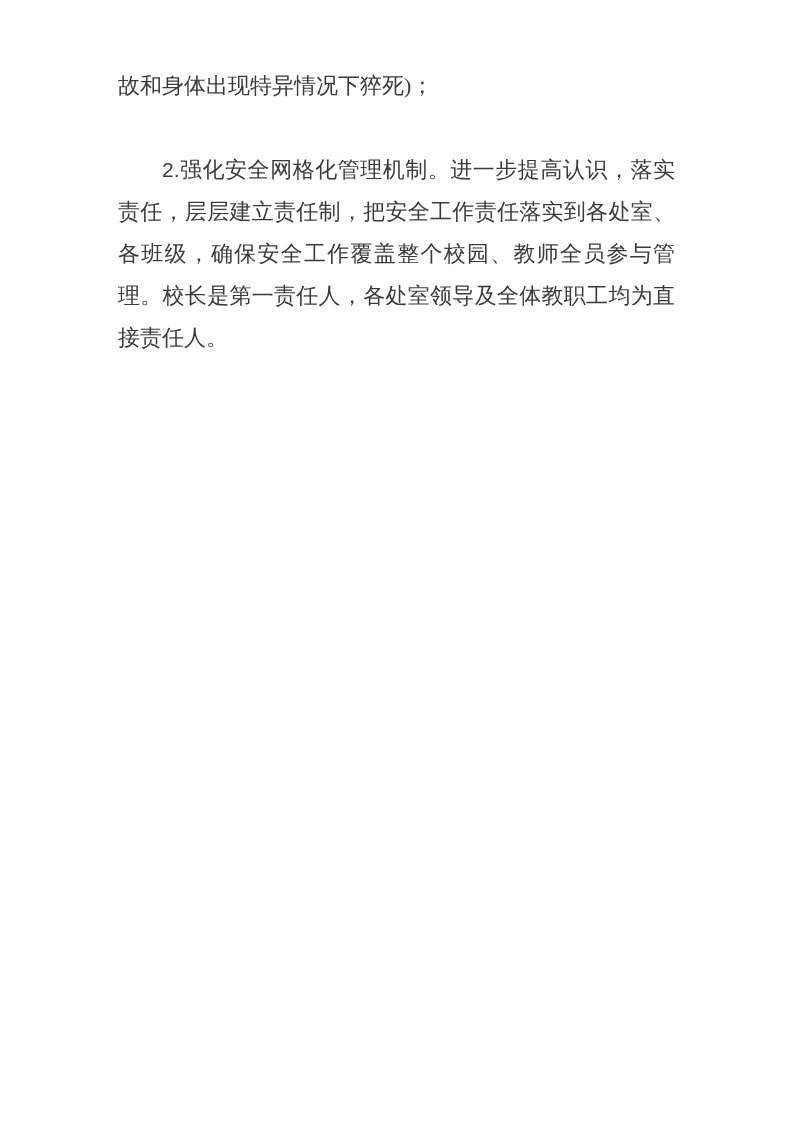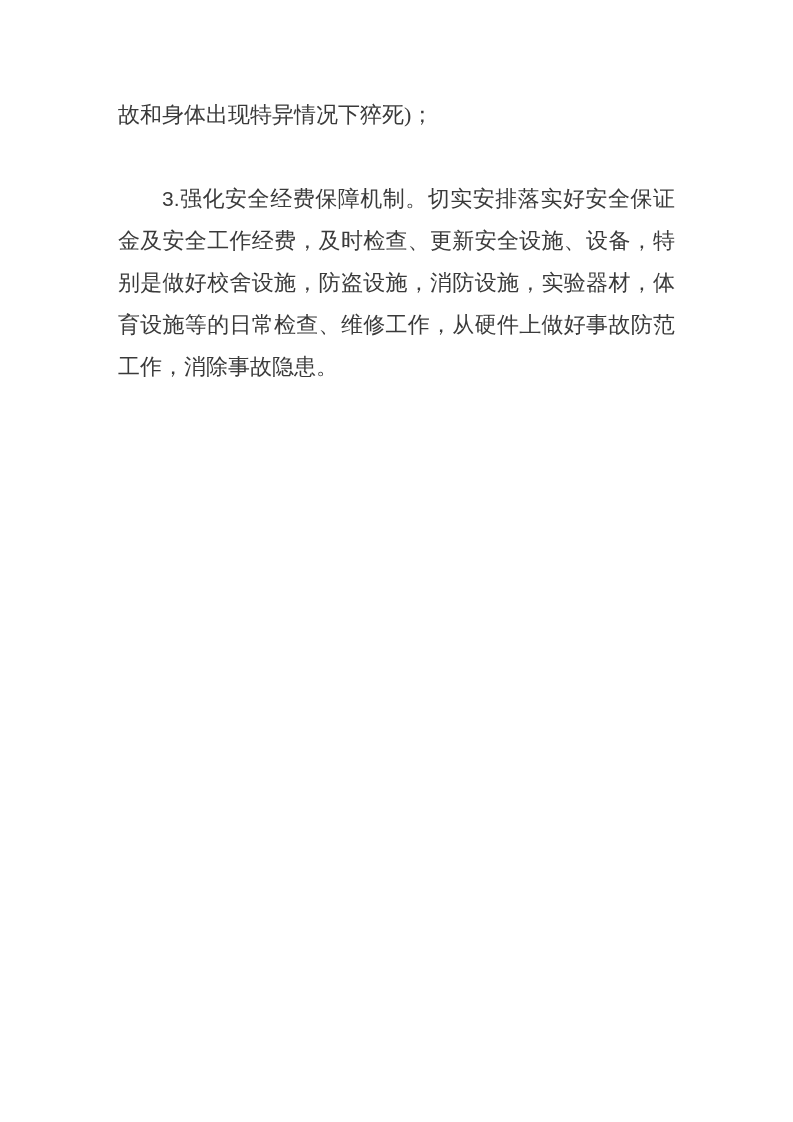--- a/index.html
+++ b/index.html
@@ -11,21 +11,21 @@
     position: relative;
     width: 793px;
     height: 1122px;
     margin: 0 auto;
     background: var(--page-bg, #ffffff);
     overflow: hidden;
     box-sizing: border-box;
   }
   .doc-content {
     box-sizing: border-box;
-    padding: 94px 118px 0 118px;
+    padding: 65px 118px 0 118px;
     width: 100%;
     font-family: "Liberation Serif", "DejaVu Serif", serif;
     font-size: 22px;
     line-height: 42px;
     color: var(--text-color, #3a3a3a);
     text-align: justify;
   }
   .para {
     margin: 0 0 42px 0;
     word-break: break-all;
@@ -42,17 +42,17 @@
 <body>
 
 <div class="page">
   <div class="doc-content">
 
     <p class="para"><span class="num"></span><span>故和身体出现特异情况下猝死)；</span></p>
 
 
 
 
+    <p class="para indent"><span class="num">2.</span><span>强化安全网格化管理机制。进一步提高认识，落实责任，层层建立责任制，把安全工作责任落实到各处室、各班级，确保安全工作覆盖整个校园、教师全员参与管理。校长是第一责任人，各处室领导及全体教职工均为直接责任人。</span></p>
 
-    <p class="para indent"><span class="num">3.</span><span>强化安全经费保障机制。切实安排落实好安全保证金及安全工作经费，及时检查、更新安全设施、设备，特别是做好校舍设施，防盗设施，消防设施，实验器材，体育设施等的日常检查、维修工作，从硬件上做好事故防范工作，消除事故隐患。</span></p>
 
   </div>
 </div>
 
 </body></html>

